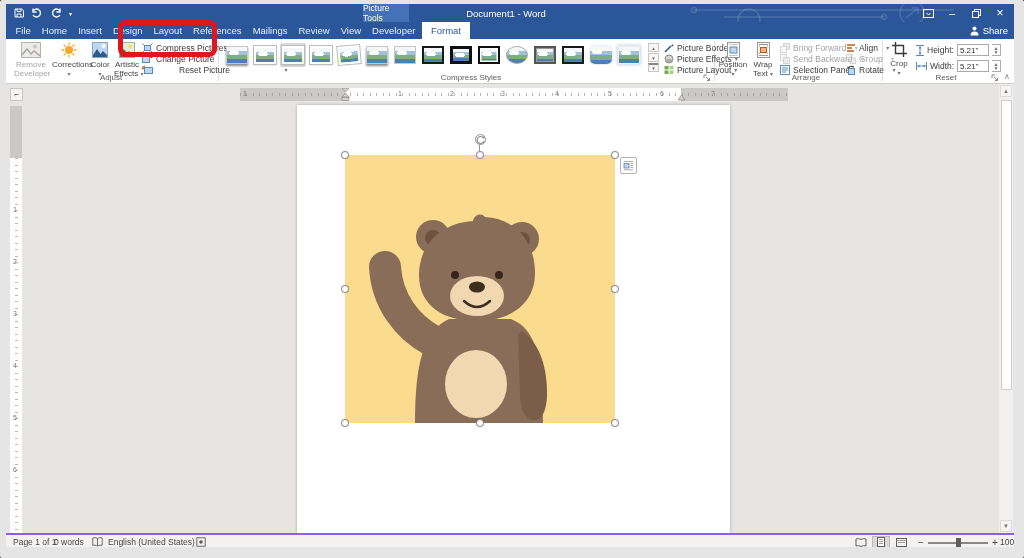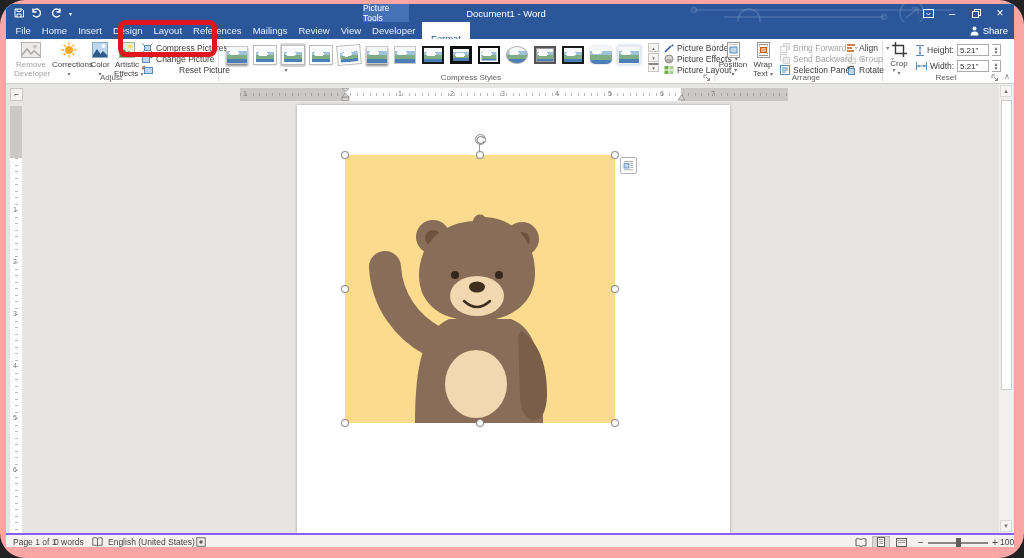--- a/index.html
+++ b/index.html
@@ -1,38 +1,38 @@
 <!DOCTYPE html>
 <html><head>
 <meta charset="utf-8">
 <style>
   html,body{margin:0;padding:0;background:#222;}
   *{box-sizing:border-box;}
   body{font-family:"Liberation Sans","DejaVu Sans",sans-serif;}
-  .stage{position:relative;width:1024px;height:558px;background:#fca5a5;border-radius:25px;overflow:hidden;}
+  .stage{position:relative;width:1024px;height:558px;background:#e5e5e5;border-radius:2px;overflow:hidden;}
   .abs{position:absolute;}
   .window{position:absolute;left:6px;top:4px;width:1008px;height:543px;background:#fff;overflow:hidden;}
 
   
   .titlebar{position:absolute;left:0;top:0;width:100%;height:18px;background:#2B579A;color:#fff;}
   .qat{position:absolute;left:8px;top:0;height:18px;display:flex;align-items:center;gap:7px;}
   .qat .qbtn{display:flex;align-items:center;color:#fff;font-size:10px;cursor:default;}
   .deco{position:absolute;right:0;top:0;pointer-events:none;}
   .pt-chip{position:absolute;left:357px;top:0;width:46px;height:18px;background:#4471B8;color:#fff;
            font-size:8.5px;display:flex;align-items:center;justify-content:center;}
   .wtitle{position:absolute;left:420px;top:0;width:160px;height:18px;display:flex;align-items:center;justify-content:center;
           font-size:9.5px;color:#fff;white-space:nowrap;}
   .win-controls{position:absolute;right:2px;top:0;height:18px;display:flex;}
   .wc{width:24px;height:18px;display:flex;align-items:center;justify-content:center;color:#fff;font-size:11px;}
 
   
   .tabrow{position:absolute;left:0;top:18px;width:100%;height:17px;background:#2B579A;display:flex;align-items:stretch;}
   .tabs{display:flex;margin-left:4px;}
   .tab{color:#E8EEF7;font-size:9.5px;padding:0 4.5px;margin:0 1px;display:flex;align-items:center;white-space:nowrap;}
-  .tab.active{background:#fff;color:#2B579A;padding:16px 9px;}
+  .tab.active{background:#fff;color:#2B579A;padding:8px 9px;}
   .tellme{display:flex;align-items:center;gap:4px;color:#DCE6F4;font-size:9.5px;margin-left:6px;white-space:nowrap;}
   .share{position:absolute;right:6px;top:0;height:17px;display:flex;align-items:center;gap:4px;color:#fff;font-size:9.5px;}
 
   
   .ribbon{position:absolute;left:0;top:35px;width:100%;height:45px;background:#fff;border-bottom:1px solid #CFCDCB;font-size:9px;color:#444;}
   .gdiv{position:absolute;top:2px;height:40px;width:1px;background:#E1DFDD;}
   .glabel{position:absolute;top:34px;font-size:8px;color:#605e5c;text-align:center;white-space:nowrap;}
   .biglbl{font-size:8px;color:#444;text-align:center;line-height:9px;white-space:nowrap;}
   .dis{color:#A6A4A2 !important;}
   .dis svg{opacity:.45;}

